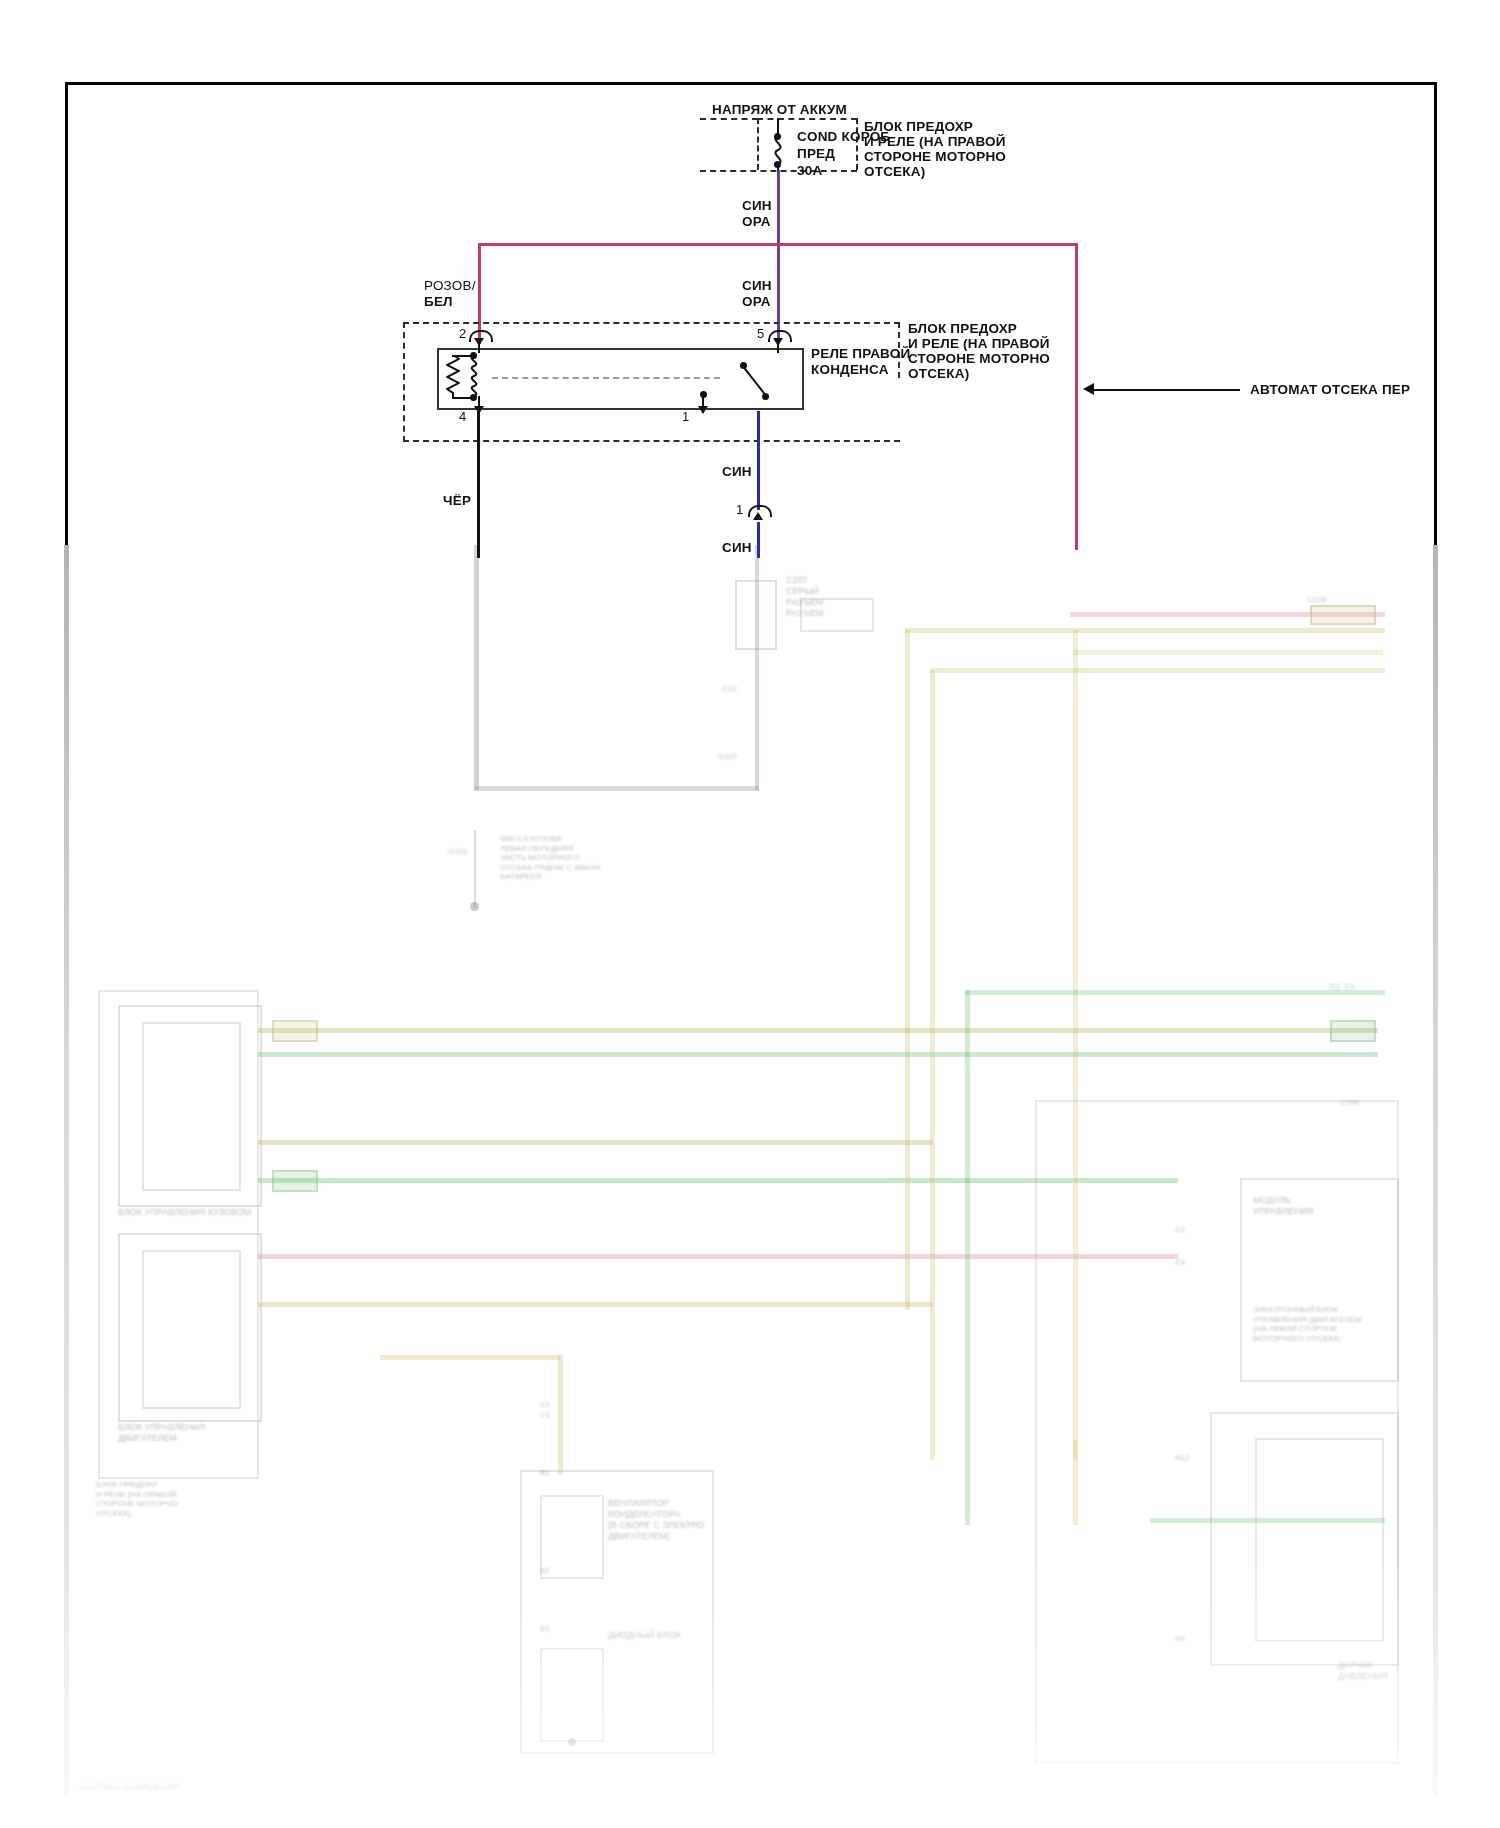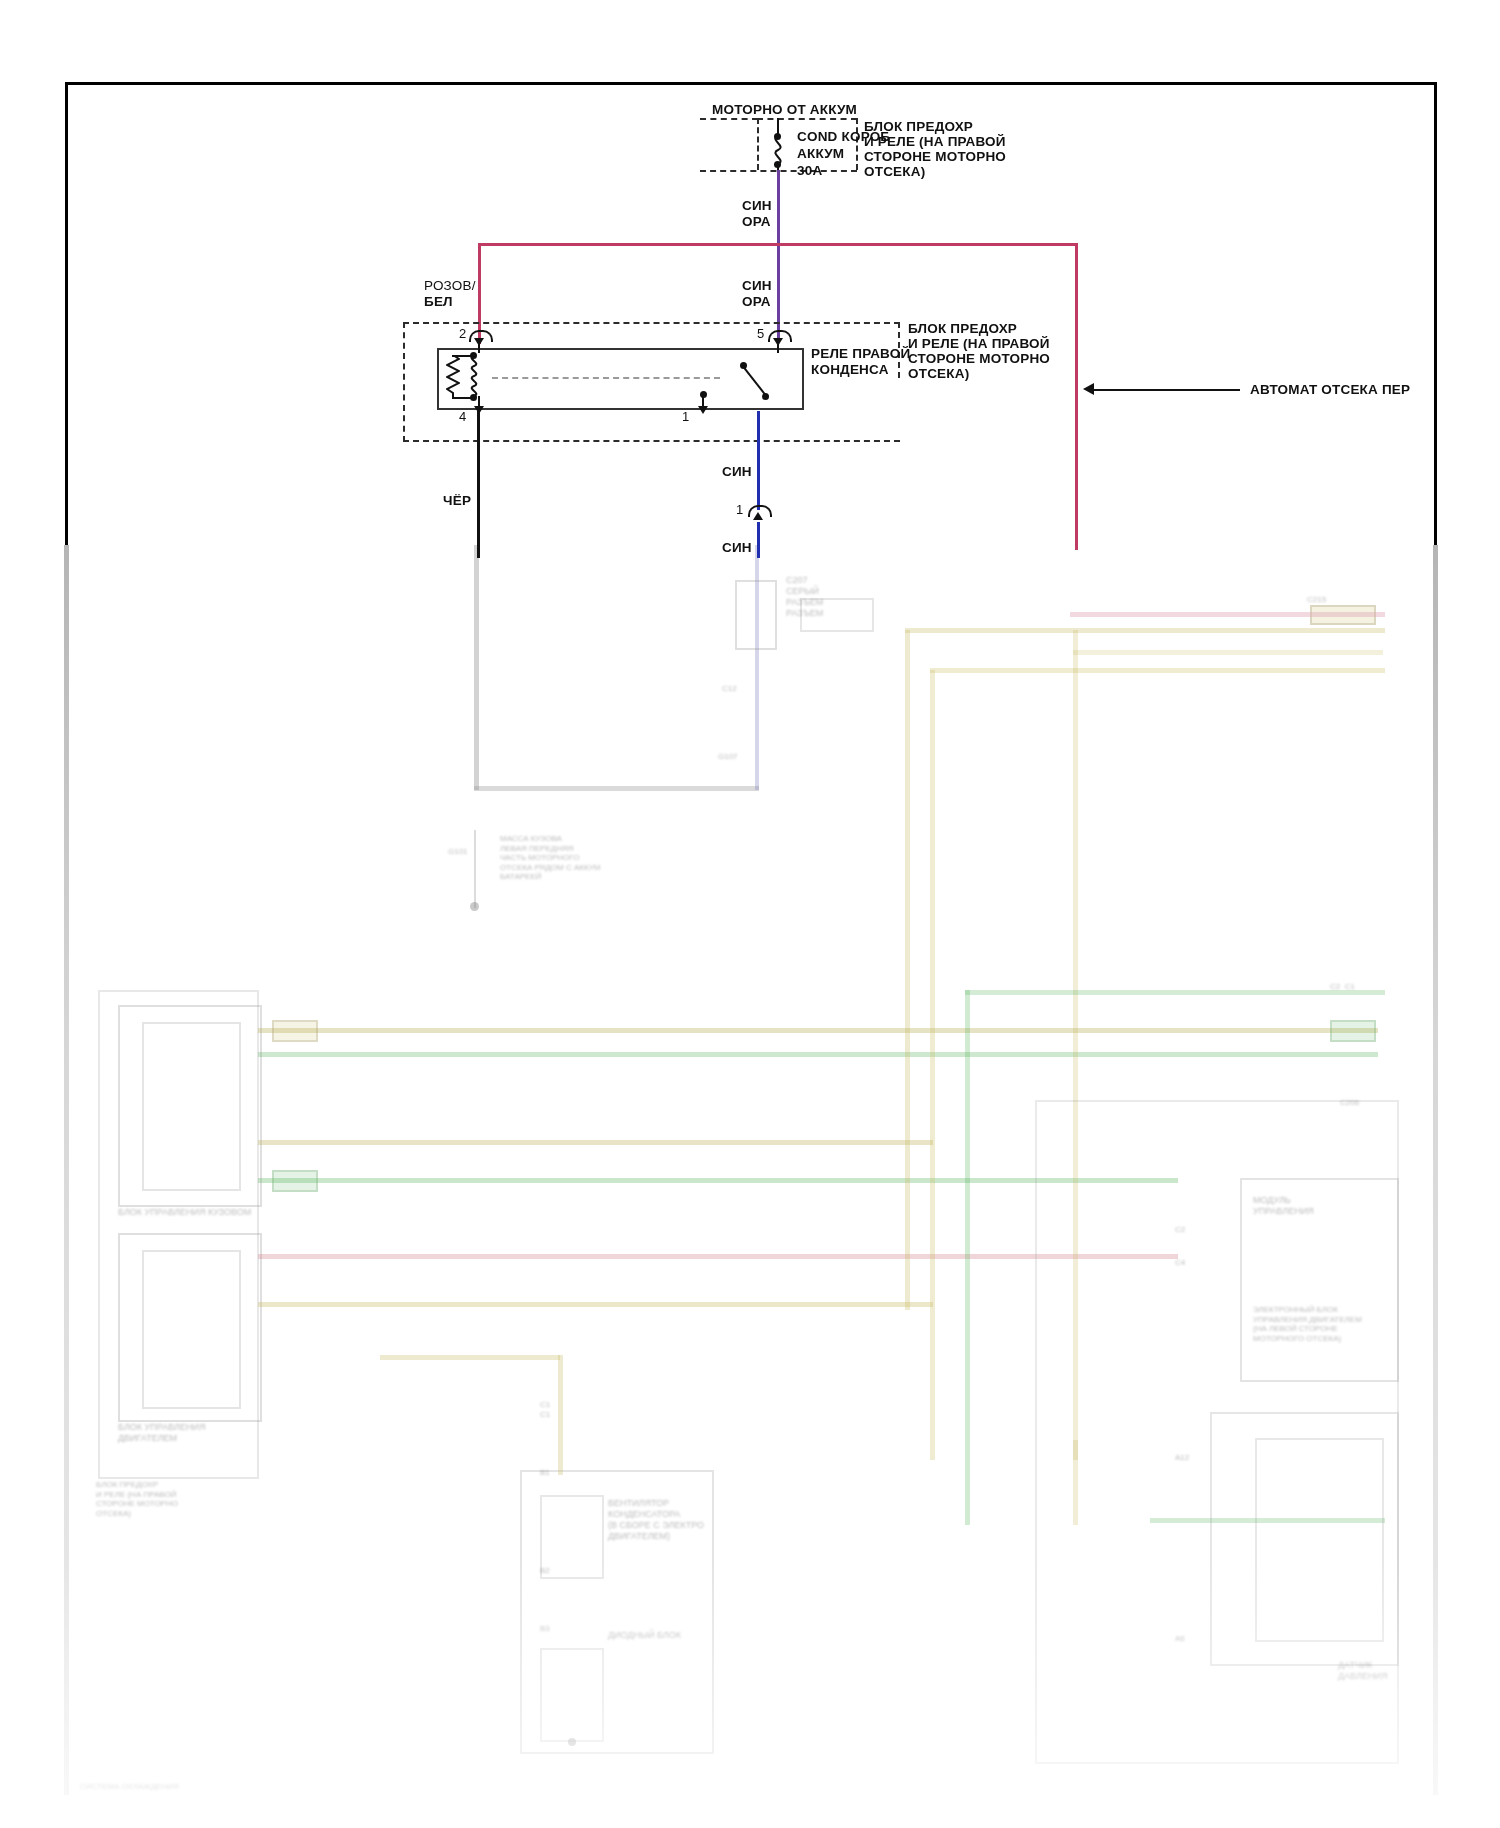--- a/index.html
+++ b/index.html
@@ -164,41 +164,41 @@
 
     <div class="ftxt t2" style="left:80px;top:1782px;">СИСТЕМА ОХЛАЖДЕНИЯ</div>
 
     <div class="fadeMaskBottom"></div>
   </div>
 
   <div class="frame-top"></div>
   <div class="frame-left"></div>
   <div class="frame-right"></div>
 
-  <div class="lbl" style="left:712px;top:102px;font-weight:bold;">МОТОРНО ОТ АККУМ</div>
+  <div class="lbl" style="left:712px;top:102px;font-weight:bold;">НАПРЯЖ ОТ АККУМ</div>
 
   <div class="dashseg-v" style="left:757px;top:118px;height:52px;"></div>
 
   <div class="dashseg-h" style="left:757px;top:118px;width:100px;"></div>
   <div class="dashseg-h" style="left:700px;top:118px;width:58px;"></div>
 
   <div class="dashseg-h" style="left:700px;top:170px;width:157px;"></div>
 
   <div class="dashseg-v" style="left:856px;top:118px;height:52px;"></div>
 
   <div class="vline" style="left:777px;top:118px;height:18px;border-left-width:2px;border-left-color:#111;"></div>
   <div class="dot" style="left:774px;top:133px;"></div>
   <svg class="fuse" style="left:767px;top:136px;" width="22" height="28" viewBox="0 0 22 28">
     <path d="M11 0 C2 4, 20 10, 11 14 C2 18, 20 24, 11 28" fill="none" stroke="#111" stroke-width="2"></path>
   </svg>
   <div class="dot" style="left:774px;top:161px;"></div>
   <div class="vline" style="left:777px;top:164px;height:6px;border-left-width:2px;border-left-color:#111;"></div>
 
   <div class="lbl" style="left:797px;top:129px;font-weight:bold;">COND КОРОБ</div>
-  <div class="lbl" style="left:797px;top:146px;font-weight:bold;">АККУМ</div>
+  <div class="lbl" style="left:797px;top:146px;font-weight:bold;">ПРЕД</div>
   <div class="lbl" style="left:797px;top:163px;font-weight:bold;">30A</div>
 
   <div class="lbl" style="left:864px;top:119px;font-weight:bold;">БЛОК ПРЕДОХР</div>
   <div class="lbl" style="left:864px;top:134px;font-weight:bold;">И РЕЛЕ (НА ПРАВОЙ</div>
   <div class="lbl" style="left:864px;top:149px;font-weight:bold;">СТОРОНЕ МОТОРНО</div>
   <div class="lbl" style="left:864px;top:164px;font-weight:bold;">ОТСЕКА)</div>
 
   <div class="vline" style="left:777px;top:170px;height:172px;border-left-width:3px;border-left-color:#6B3FA0;"></div>
   <div class="lbl" style="left:742px;top:198px;font-weight:bold;">СИН</div>
   <div class="lbl" style="left:742px;top:214px;font-weight:bold;">ОРА</div>

